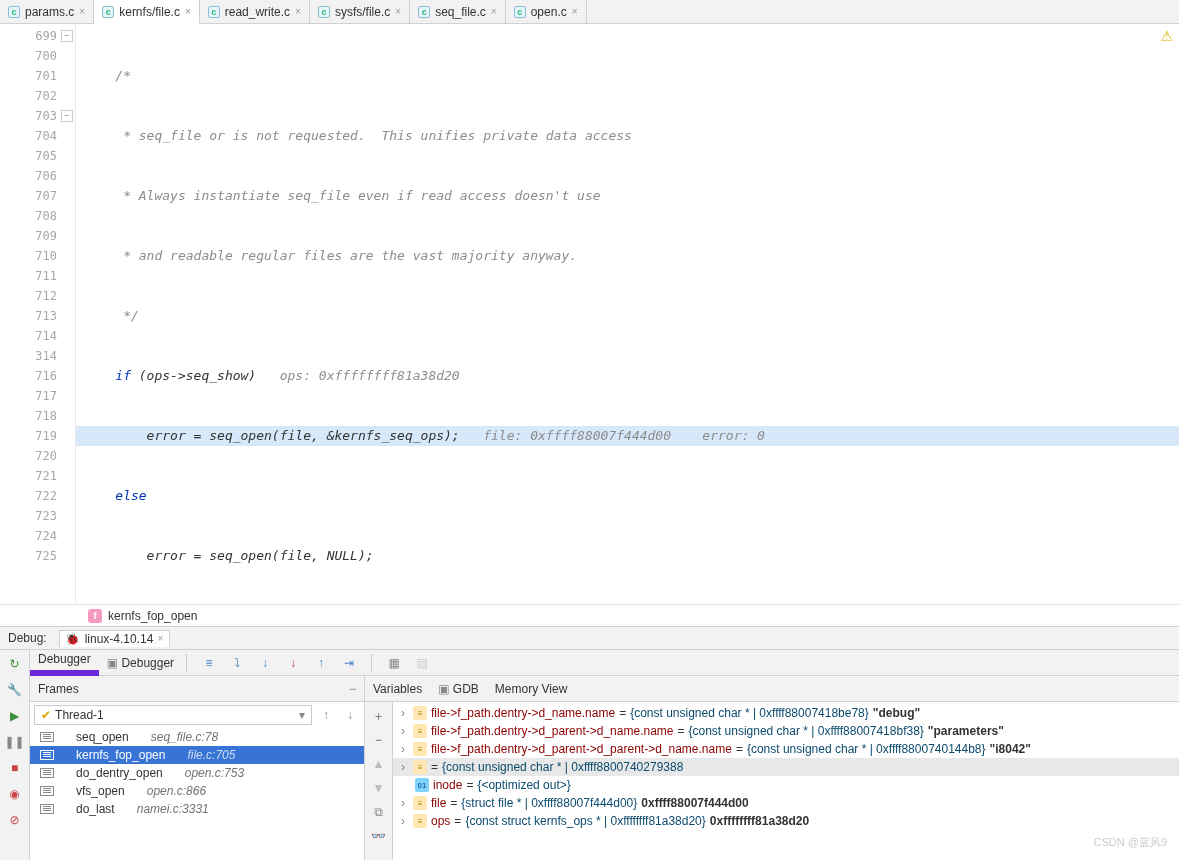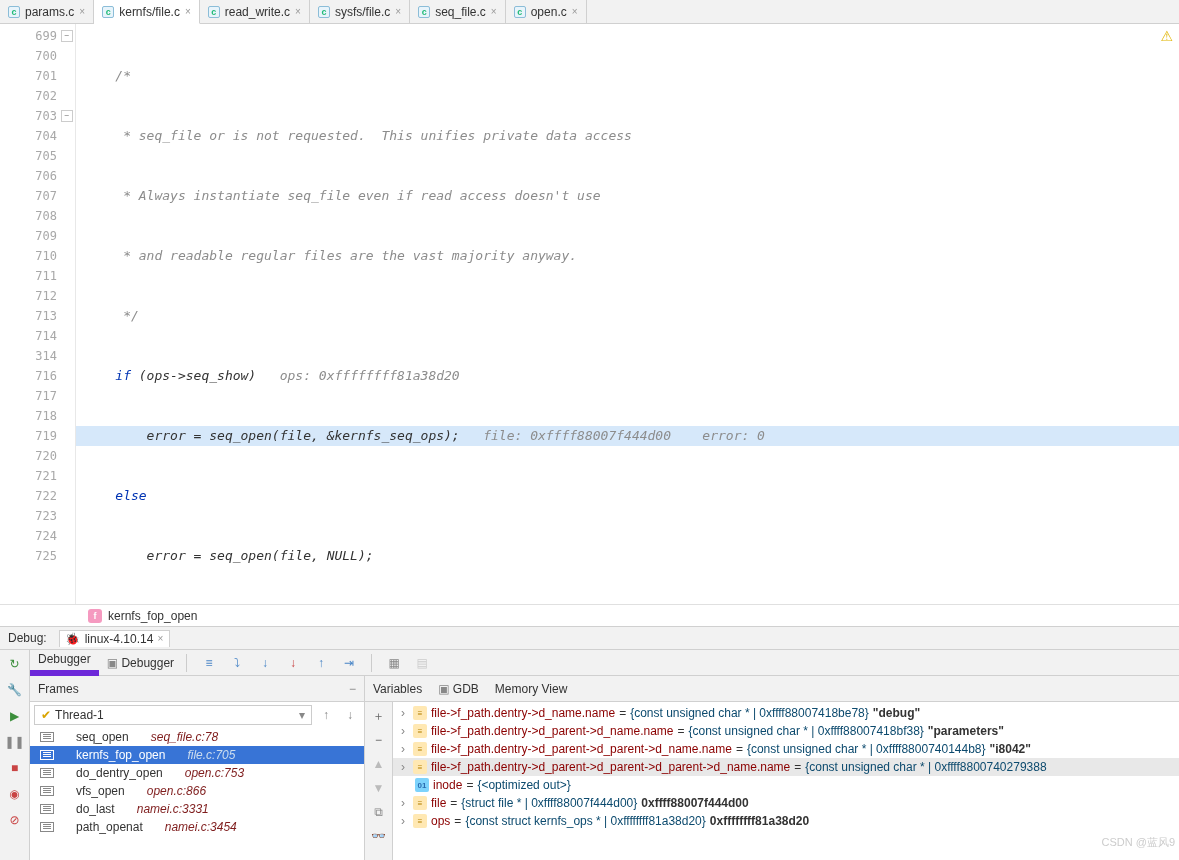--- a/index.html
+++ b/index.html
@@ -32,41 +32,41 @@
 .dbg-tab.active { border-bottom: 8px solid #6d28d9; }
 .panels { flex: 1; display: flex; }
 .frames-panel { width: 335px; border-right: 1px solid #d0d0d0; display: flex; flex-direction: column; }
 .panel-header { height: 26px; background: #f2f2f2; border-bottom: 1px solid #d0d0d0; display: flex; align-items: center; padding: 0 8px; justify-content: space-between; }
 .thread-row { display: flex; align-items: center; padding: 3px 4px; gap: 4px; }
 .thread-select { flex: 1; display: flex; align-items: center; gap: 4px; border: 1px solid #ccc; padding: 2px 6px; background: #fff; }
 .frame-list { flex: 1; overflow: auto; }
 .frame-item { display: flex; align-items: center; padding: 2px 10px; gap: 22px; cursor: pointer; }
 .frame-item.active { background: #3874d6; color: #fff; }
 .frame-item.active .loc { color: #cde; }
-.loc { color: #7f1d1d; font-style: italic; }
+.loc { color: #737373; font-style: italic; }
 .frame-icon { width: 14px; height: 10px; border: 1px solid #888; position: relative; }
 .frame-icon::before { content: ''; position: absolute; left: 2px; top: 1px; width: 8px; height: 1px; background: #888; box-shadow: 0 2px 0 #888, 0 4px 0 #888; }
 .frame-item.active .frame-icon { border-color: #fff; }
 .frame-item.active .frame-icon::before { background: #fff; box-shadow: 0 2px 0 #fff, 0 4px 0 #fff; }
 .vars-panel { flex: 1; display: flex; flex-direction: column; }
 .var-tools { width: 28px; background: #f2f2f2; border-right: 1px solid #d0d0d0; display: flex; flex-direction: column; align-items: center; padding-top: 4px; gap: 4px; }
 .var-body { flex: 1; display: flex; }
 .var-list { flex: 1; padding: 2px 0; overflow: hidden; }
 .var-item { display: flex; align-items: center; padding: 2px 4px; gap: 4px; white-space: nowrap; }
 .var-item.sel { background: #e8e8e8; }
 .exp { width: 12px; color: #888; text-align: center; cursor: pointer; }
 .type-icon { width: 14px; height: 14px; display: inline-flex; align-items: center; justify-content: center; font-size: 8px; font-weight: bold; border-radius: 2px; }
 .ti-str { background: #ffe8b3; color: #b38000; }
 .ti-int { background: #7dd3fc; color: #2a6cb0; }
 .vn { color: #8b0000; }
 .vq { color: #0c4a6e; }
 .vv { color: #333; font-weight: bold; }
 .step-icons { display: flex; gap: 8px; padding: 0 8px; align-items: center; }
 .sep { width: 1px; height: 18px; background: #ccc; margin: 0 4px; }
-.watermark { position: absolute; right: 4px; bottom: 10px; color: #ccc; font-size: 11px; }
+.watermark { position: absolute; right: 12px; bottom: 10px; color: #ccc; font-size: 11px; }
 </style>
 </head>
 <body>
 
 <div class="tabs-bar">
   <div class="tab">
       <span class="tab-icon">c</span>
       <span>params.c</span>
       <span class="tab-close">×</span>
     </div>
@@ -235,25 +235,20 @@
           <div class="frame-item">
               <span class="frame-icon"></span>
               <span>vfs_open</span> 
               <span class="loc">open.c:866</span>
             </div>
           <div class="frame-item">
               <span class="frame-icon"></span>
               <span>do_last</span> 
               <span class="loc">namei.c:3331</span>
             </div>
-          <div class="frame-item">
-              <span class="frame-icon"></span>
-              <span>path_openat</span> 
-              <span class="loc">namei.c:3454</span>
-            </div>
         </div>
       </div>
 
       <div class="vars-panel">
         <div class="panel-header">
           <div style="display:flex;gap:16px">
             <span>Variables</span>
             <span><span style="color:#888">▣ </span><span>GDB</span></span>
             <span>Memory View</span>
           </div>
@@ -264,21 +259,21 @@
             <span class="tool-btn" style="color:#666">−</span>
             <span class="tool-btn" style="color:#bbb">▲</span>
             <span class="tool-btn" style="color:#bbb">▼</span>
             <span class="tool-btn" style="color:#888">⧉</span>
             <span class="tool-btn" style="color:#888">👓</span>
           </div>
           <div class="var-list">
             <div class="var-item"><span class="exp">›</span><span class="type-icon ti-str">≡</span> <span class="vn">file-&gt;f_path.dentry-&gt;d_name.name</span> = <span class="vq">{const unsigned char * | 0xffff88007418be78}</span> <span class="vv">"debug"</span></div>
             <div class="var-item"><span class="exp">›</span><span class="type-icon ti-str">≡</span> <span class="vn">file-&gt;f_path.dentry-&gt;d_parent-&gt;d_name.name</span> = <span class="vq">{const unsigned char * | 0xffff88007418bf38}</span> <span class="vv">"parameters"</span></div>
             <div class="var-item"><span class="exp">›</span><span class="type-icon ti-str">≡</span> <span class="vn">file-&gt;f_path.dentry-&gt;d_parent-&gt;d_parent-&gt;d_name.name</span> = <span class="vq">{const unsigned char * | 0xffff8800740144b8}</span> <span class="vv">"i8042"</span></div>
-            <div class="var-item sel"><span class="exp">›</span><span class="type-icon ti-str">≡</span> <span class="vn">file-&gt;f_path.dentry-&gt;d_parent-&gt;d_parent-&gt;d_parent-&gt;d_name.name</span> = <span class="vq">{const unsigned char * | 0xffff8800740279388</span> <span class="vv"></span></div>
+            <div class="var-item sel"><span class="exp">›</span><span class="type-icon ti-str">≡</span>  = <span class="vq">{const unsigned char * | 0xffff8800740279388</span> <span class="vv"></span></div>
             <div class="var-item" style="padding-left:22px"><span class="type-icon ti-int">01</span> <span class="vn">inode</span> = <span class="vq">{&lt;optimized out&gt;}</span></div>
             <div class="var-item"><span class="exp">›</span><span class="type-icon ti-str">≡</span> <span class="vn">file</span> = <span class="vq">{struct file * | 0xffff88007f444d00}</span> <span class="vv">0xffff88007f444d00</span></div>
             <div class="var-item"><span class="exp">›</span><span class="type-icon ti-str">≡</span> <span class="vn">ops</span> = <span class="vq">{const struct kernfs_ops * | 0xffffffff81a38d20}</span> <span class="vv">0xffffffff81a38d20</span></div>
           </div>
         </div>
       </div>
     </div>
   </div>
 </div>
 

